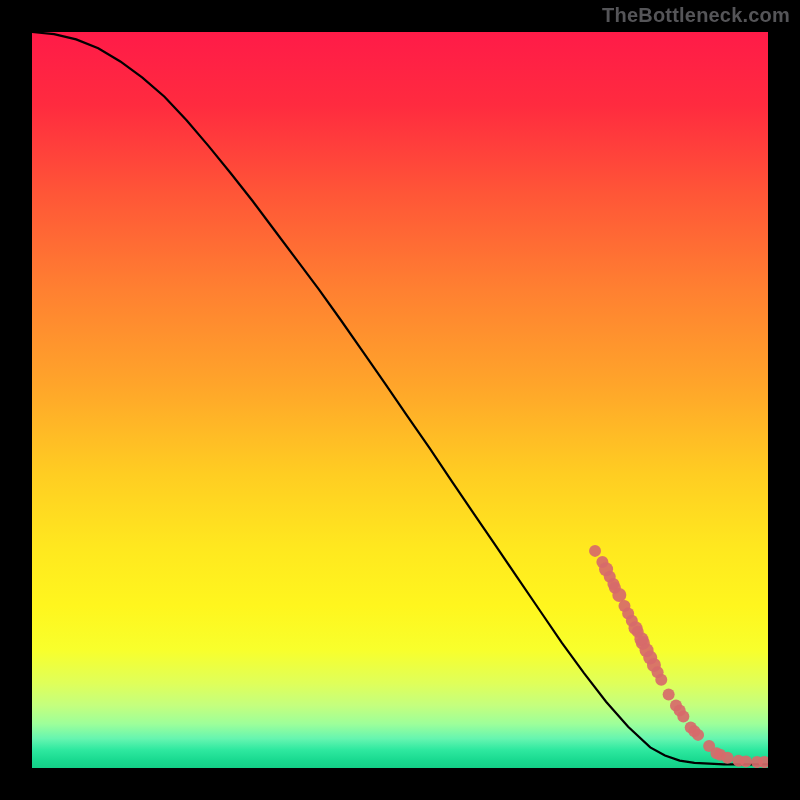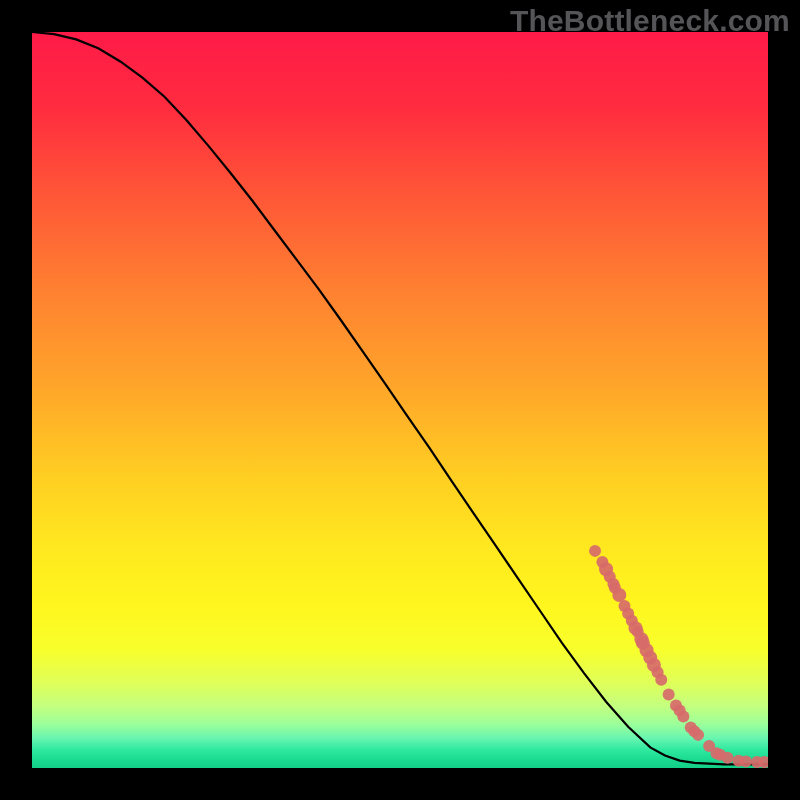--- a/index.html
+++ b/index.html
@@ -15,21 +15,21 @@
     position: relative;
     width: 800px;
     height: 800px;
     background: #000;
   }
   .watermark {
     position: absolute;
     top: 4px;
     right: 10px;
     color: #555558;
-    font-size: 30px;
+    font-size: 20px;
     font-weight: 600;
     letter-spacing: 0.2px;
     user-select: none;
   }
   .plot {
     position: absolute;
     left: 32px;
     top: 32px;
     width: 736px;
     height: 736px;

